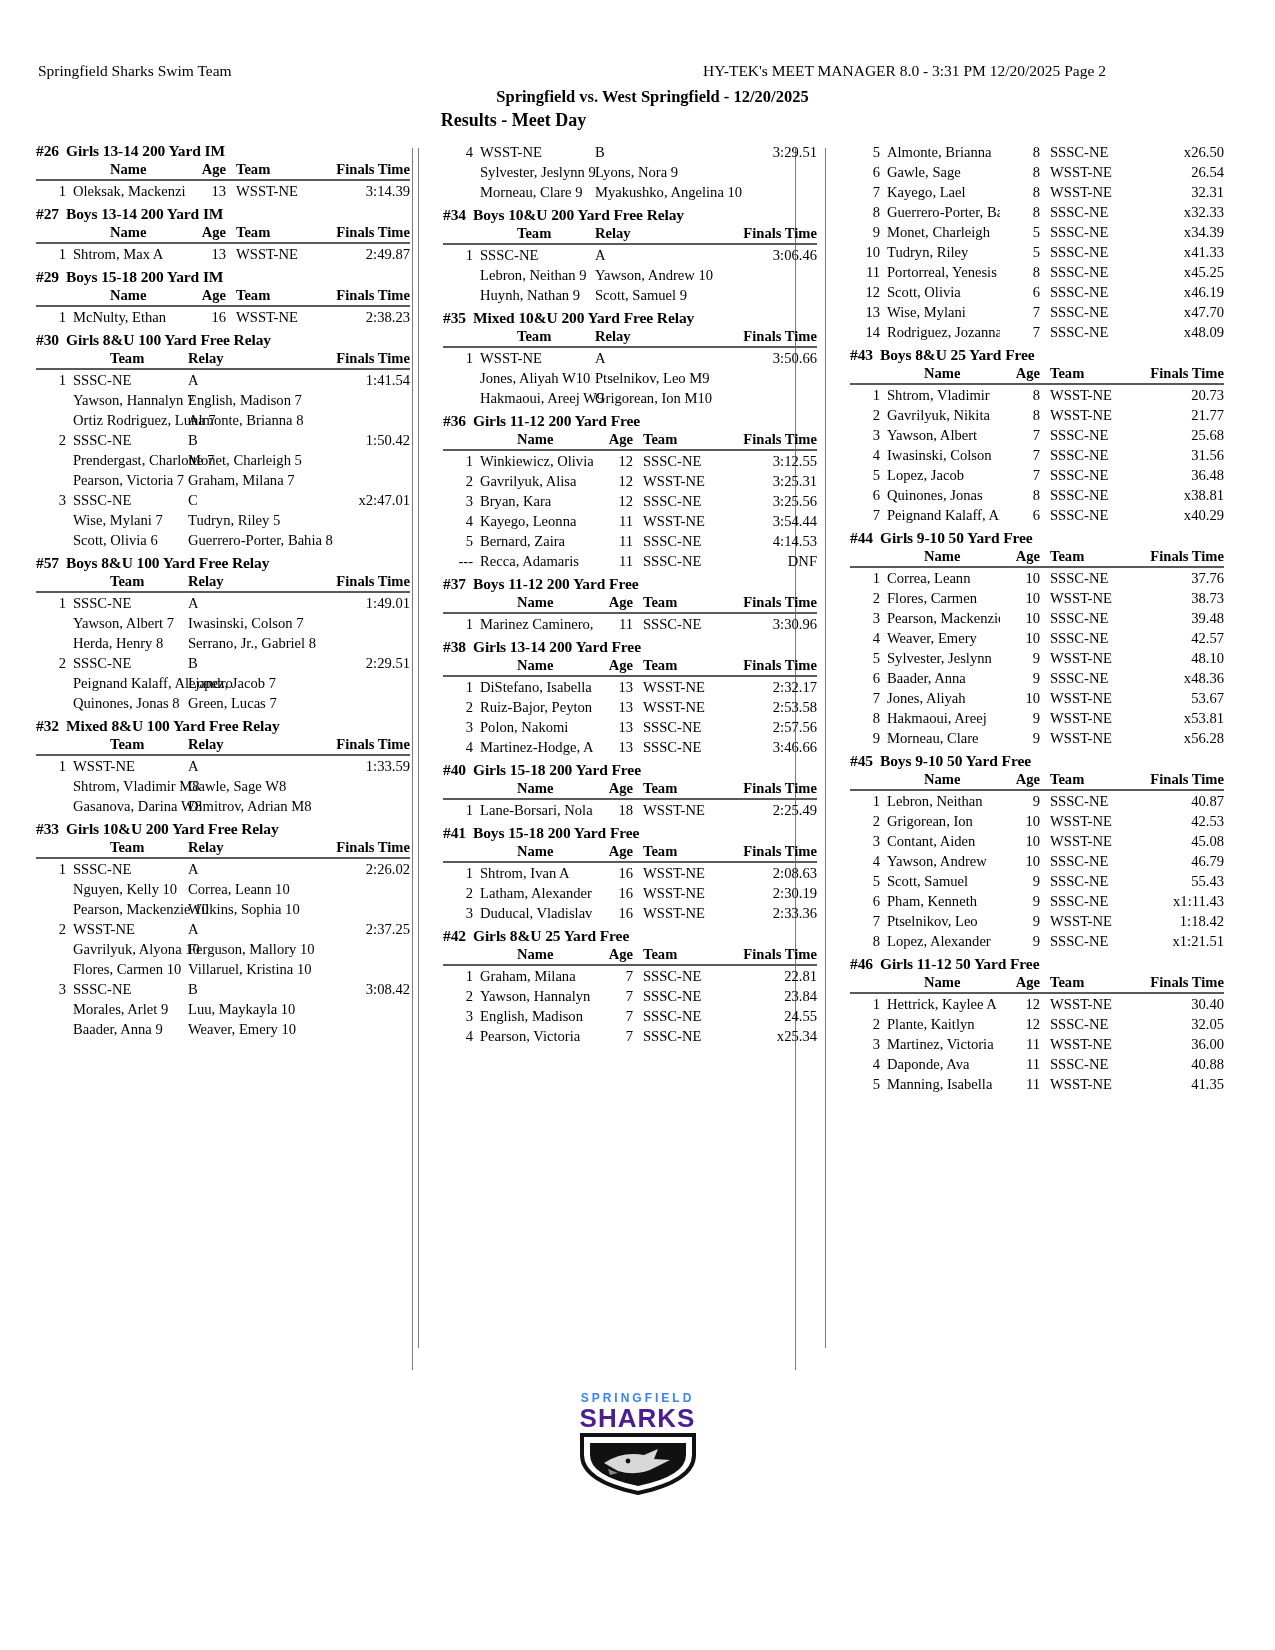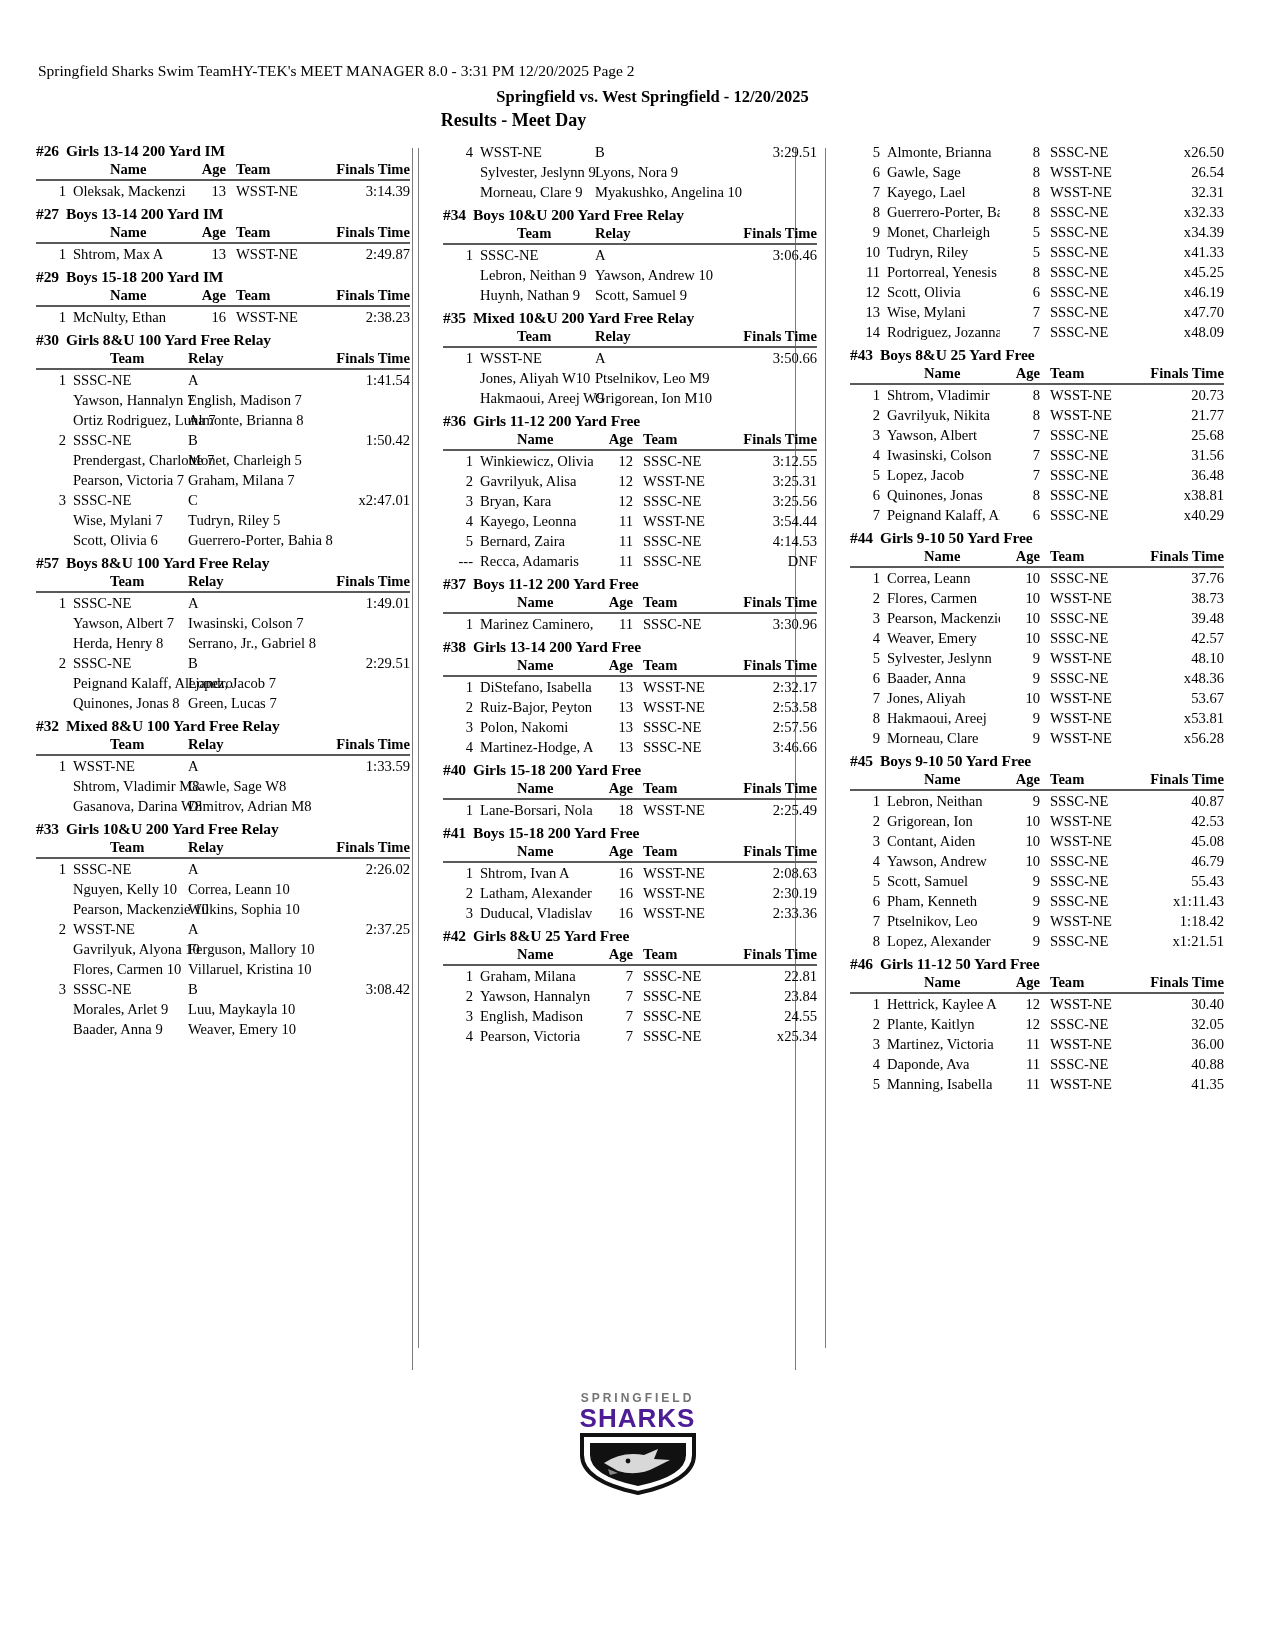--- a/index.html
+++ b/index.html
@@ -23,20 +23,21 @@
     height: 1650px;
   }
 
   
   .hdr-row {
     position: absolute;
     left: 38px;
     top: 62px;
     width: 1068px;
     display: flex;
+    justify-content: space-between;
     align-items: baseline;
     font-size: 15.5px;
   }
   .hdr-left { white-space: nowrap; }
   .hdr-right { white-space: nowrap; }
 
   .title-1 {
     position: absolute;
     left: 15px; top: 87px;
     width: 1275px;
@@ -157,21 +158,21 @@
     display: inline-block;
     position: relative;
     width: 160px;
     height: 100px;
   }
   .logo-text-1 {
     font-family: "Liberation Sans", sans-serif;
     font-size: 12px;
     font-weight: bold;
     letter-spacing: 3px;
-    color: #737373;
+    color: #3b82f6;
     line-height: 1;
   }
   .logo-text-2 {
     font-family: "Liberation Sans", sans-serif;
     font-size: 26px;
     font-weight: bold;
     letter-spacing: 1px;
     color: #4c1d95;
     line-height: 1;
     margin-top: 1px;

